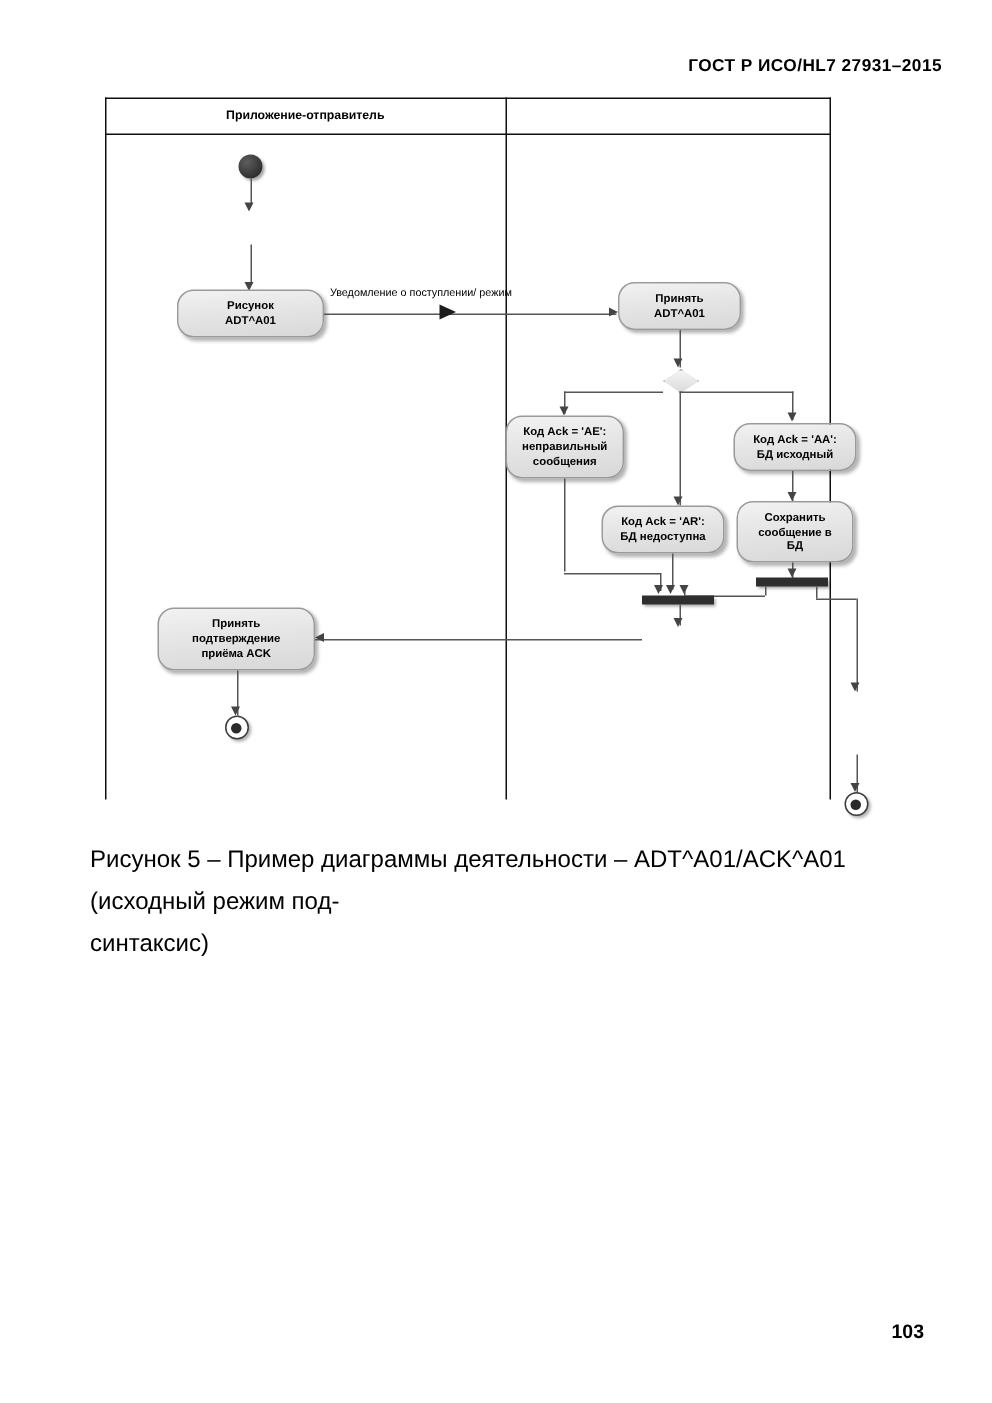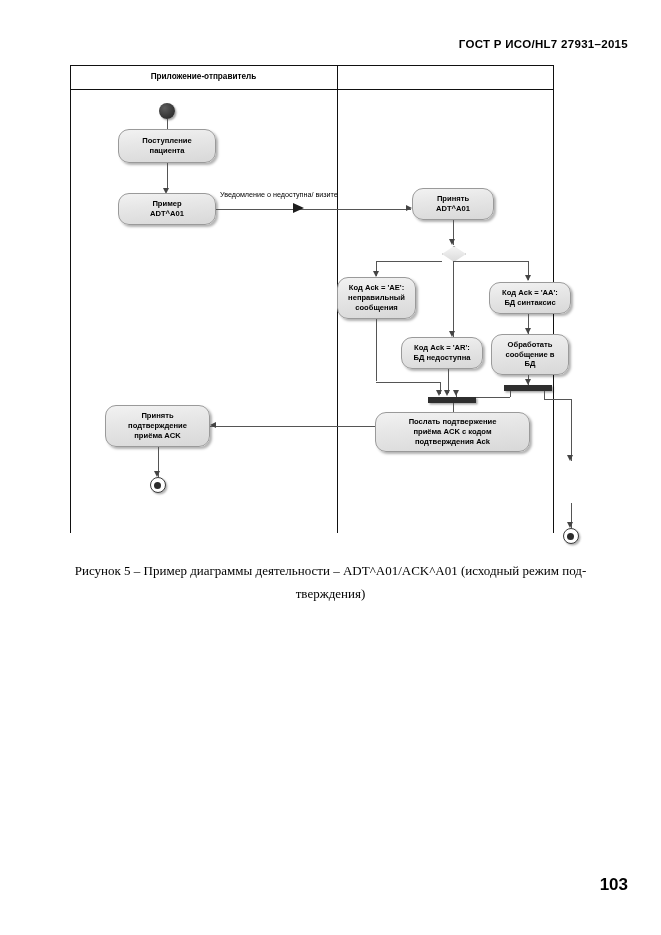--- a/index.html
+++ b/index.html
@@ -100,27 +100,27 @@
     border-top:5.5px solid transparent;border-bottom:5.5px solid transparent;
     border-left:11px solid #1d1d1d;
   }
 
   .edge-label{
     position:absolute;font-size:7.2px;white-space:nowrap;color:#000;
   }
 
   .caption{
     position:absolute;left:60px;width:541px;top:560px;
-    font-size:13px;line-height:1.75;text-align:center;font-family:Liberation Serif, serif;
+    font-size:16px;line-height:1.75;
   }
   .caption .l2{display:block;}
 
   .page-number{
-    position:absolute;right:33px;bottom:40px;
-    font-size:17px;font-weight:bold;margin-top:19px;
+    position:absolute;right:45px;bottom:40px;
+    font-size:13px;font-weight:bold;margin-top:19px;
   }
 </style>
 </head>
 <body>
 
 <div class="page">
 
   <div class="doc-header">ГОСТ Р ИСО/HL7 27931–2015</div>
 
   <div class="diagram">
@@ -128,37 +128,33 @@
     <div class="lane-frame"></div>
     <div class="lane-header-rule"></div>
     <div class="lane-divider"></div>
 
     <div class="lane-title left">Приложение-отправитель</div>
 
     <div class="start-node" style="left:89px;top:38px;"></div>
     <div class="ln lnv" style="left:96.5px;top:54px;height:18px;"></div>
     <div class="arrow-d" style="left:93.4px;top:70px;"></div>
 
-    <div class="node" style="left:48px;top:64px;width:98px;height:34px;">
-      <span>Поступление
-пациента</span>
-    </div>
 
     <div class="ln lnv" style="left:96.5px;top:98px;height:27px;"></div>
     <div class="arrow-d" style="left:93.4px;top:123px;"></div>
 
     <div class="node" style="left:48px;top:128px;width:98px;height:32px;">
-      <span>Пример
+      <span>Рисунок
 ADT^A01</span>
     </div>
 
     <div class="ln lnh" style="left:146px;top:143.5px;width:195px;"></div>
     <div class="arrow-big-r" style="left:223px;top:138px;"></div>
     <div class="arrow-r" style="left:336px;top:140px;"></div>
-    <div class="edge-label" style="left:150px;top:125px;">Уведомление о недоступна/ визите</div>
+    <div class="edge-label" style="left:150px;top:125px;">Уведомление о поступлении/ режим</div>
 
     <div class="node" style="left:35px;top:340px;width:105px;height:42px;">
       <span>Принять
 подтверждение
 приёма ACK</span>
     </div>
 
     <div class="ln lnv" style="left:87.5px;top:382px;height:30px;"></div>
     <div class="arrow-d" style="left:84.4px;top:406px;"></div>
     <div class="end-node" style="left:79.5px;top:412px;"></div>
@@ -184,36 +180,36 @@
 неправильный
 сообщения</span>
     </div>
 
     <div class="ln lnh" style="left:382.5px;top:195.5px;width:76px;"></div>
     <div class="ln lnv" style="left:458px;top:195.5px;height:19px;"></div>
     <div class="arrow-d" style="left:454.9px;top:210px;"></div>
 
     <div class="node" style="left:419px;top:217px;width:82px;height:32px;">
       <span>Код Ack = 'AA':
-БД синтаксис</span>
+БД исходный</span>
     </div>
 
     <div class="ln lnv" style="left:382.5px;top:195.5px;height:76px;"></div>
     <div class="arrow-d" style="left:379.4px;top:266px;"></div>
 
     <div class="node" style="left:331px;top:272px;width:82px;height:32px;justify-content:flex-end;">
       <span>Код Ack = 'AR':
 БД недоступна</span>
     </div>
 
     <div class="ln lnv" style="left:458px;top:249px;height:20px;"></div>
     <div class="arrow-d" style="left:454.9px;top:263px;"></div>
 
     <div class="node" style="left:421px;top:269px;width:78px;height:41px;">
-      <span>Обработать
+      <span>Сохранить
 сообщение в
 БД</span>
     </div>
 
     <div class="ln lnv" style="left:458px;top:310px;height:11px;"></div>
     <div class="arrow-d" style="left:454.9px;top:314px;"></div>
     <div class="bar" style="left:434px;top:320px;width:48px;"></div>
 
     <div class="ln lnv" style="left:306px;top:254px;height:62px;"></div>
     <div class="ln lnh" style="left:306px;top:316.5px;width:64px;"></div>
@@ -226,38 +222,33 @@
     <div class="ln lnv" style="left:440px;top:326px;height:6px;"></div>
     <div class="ln lnh" style="left:386px;top:331.5px;width:54px;"></div>
     <div class="ln lnv" style="left:386px;top:325px;height:7px;"></div>
     <div class="arrow-d" style="left:382.9px;top:325px;"></div>
 
     <div class="bar" style="left:358px;top:332px;width:48px;"></div>
 
     <div class="ln lnv" style="left:382.5px;top:338px;height:14px;"></div>
     <div class="arrow-d" style="left:379.4px;top:347px;"></div>
 
-    <div class="node" style="left:305px;top:347px;width:155px;height:40px;">
-      <span>Послать подтвержение
-приёма ACK с кодом
-подтверждения Ack</span>
-    </div>
 
     <div class="ln lnv" style="left:474px;top:326px;height:8px;"></div>
     <div class="ln lnh" style="left:474px;top:333.5px;width:27px;"></div>
     <div class="ln lnv" style="left:500.5px;top:333.5px;height:62px;"></div>
     <div class="arrow-d" style="left:497.4px;top:390px;"></div>
 
 
     <div class="ln lnv" style="left:500.5px;top:438px;height:25px;"></div>
     <div class="arrow-d" style="left:497.4px;top:457px;"></div>
     <div class="end-node" style="left:492.5px;top:463px;"></div>
 
   </div>
 
   <div class="caption">
     <span>Рисунок 5 – Пример диаграммы деятельности – ADT^A01/ACK^A01  (исходный режим под-</span>
-    <span class="l2">тверждения)</span>
+    <span class="l2">синтаксис)</span>
   </div>
 
   <div class="page-number">103</div>
 
 </div>
 
 </body></html>

